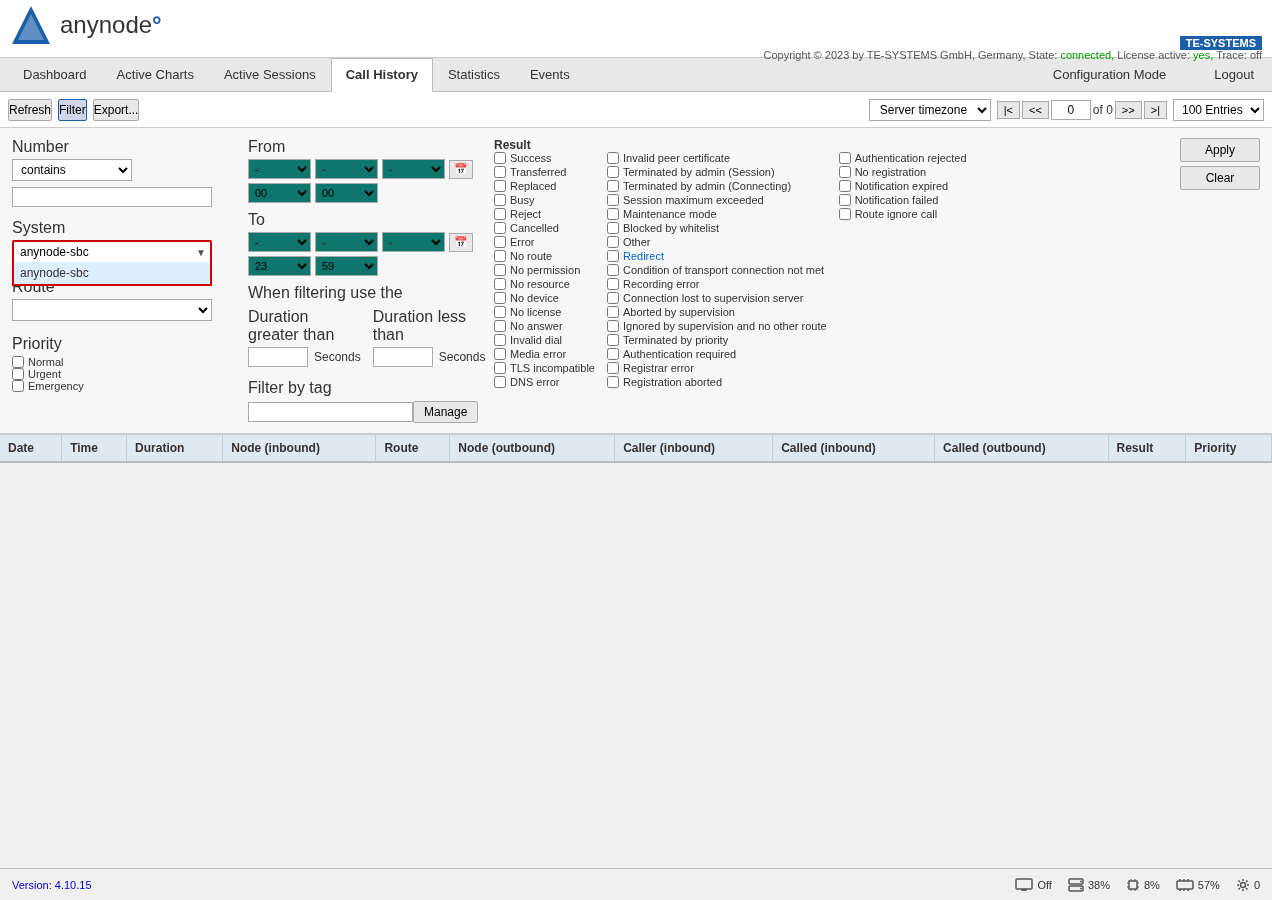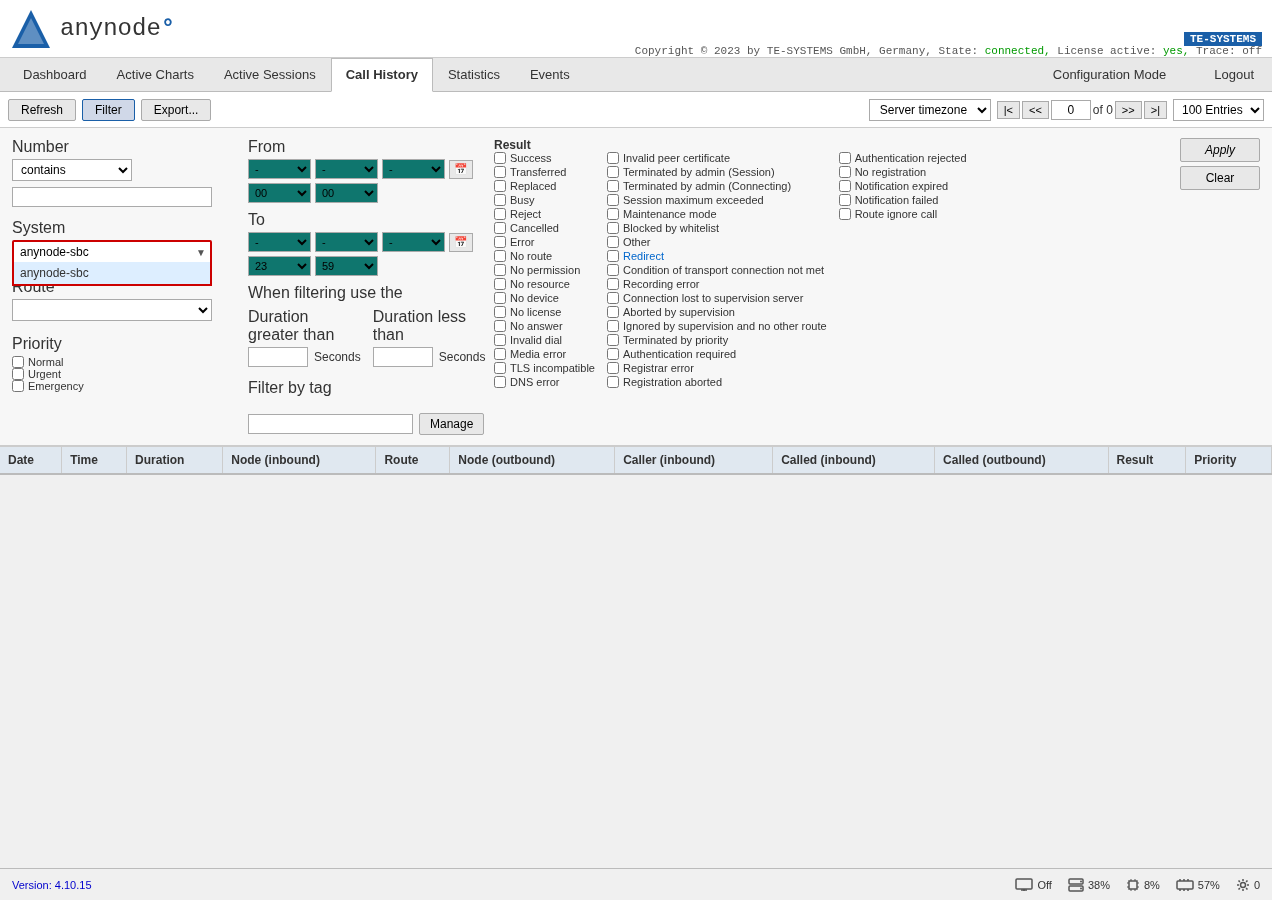--- a/index.html
+++ b/index.html
@@ -1,34 +1,34 @@
 <!DOCTYPE html>
 <html><head>
   <meta charset="utf-8">
   <style>
     * { box-sizing: border-box; margin: 0; padding: 0; }
     body { font-family: Arial, sans-serif; font-size: 12px; background: #f0f0f0; color: #333; }
 
     
-    #header { background: #fff; border-bottom: 1px solid #ccc; display: flex; align-items: center; justify-content: space-between; padding: 4px 10px; height: 58px; font-family: Liberation Mono, monospace; }
+    #header { background: #fff; border-bottom: 1px solid #ccc; display: flex; align-items: flex-start; justify-content: space-between; padding: 4px 10px; height: 58px; }
     #logo-area { display: flex; align-items: center; gap: 8px; }
     #header-right { text-align: right; font-size: 11px; color: #555; margin-top: 33px; }
 
     
     #nav { background: #e8e8e8; border-bottom: 1px solid #bbb; display: flex; align-items: center; justify-content: space-between; height: 34px; padding: 0 8px; }
     #nav-left { display: flex; align-items: center; gap: 0; }
     .nav-item { padding: 6px 14px; cursor: pointer; font-size: 13px; color: #333; border: 1px solid transparent; height: 34px; display: flex; align-items: center; }
     .nav-item.active { background: #fff; border: 1px solid #bbb; border-bottom: 1px solid #fff; font-weight: bold; }
     #nav-right { display: flex; gap: 28px; }
     .nav-right-item { padding: 6px 10px; cursor: pointer; font-size: 13px; color: #333; }
 
     
     #toolbar { background: #fff; border-bottom: 1px solid #ccc; display: flex; align-items: center; justify-content: space-between; padding: 4px 8px; height: 36px; }
     #toolbar-left { display: flex; gap: 6px; align-items: center; }
-    .toolbar-btn { padding: 3px 12px; border: 1px solid #aaa; background: #e8e8e8; cursor: pointer; font-size: 12px; border-radius: 2px; }
+    .toolbar-btn { padding: 3px 0; border: 1px solid #aaa; background: #e8e8e8; cursor: pointer; font-size: 12px; border-radius: 2px; }
     .toolbar-btn.active-btn { background: #d0d8e8; border-color: #1a5fa8; }
     #toolbar-right { display: flex; align-items: center; gap: 6px; }
     .tz-select { padding: 2px 6px; border: 1px solid #aaa; font-size: 12px; background: #fff; }
     .page-nav { display: flex; align-items: center; gap: 2px; }
     .page-nav-btn { padding: 2px 6px; border: 1px solid #aaa; background: #e8e8e8; cursor: pointer; font-size: 11px; }
     .page-input { width: 40px; padding: 2px 4px; border: 1px solid #aaa; text-align: center; font-size: 12px; }
     .page-of { font-size: 12px; }
     .entries-select { padding: 2px 4px; border: 1px solid #aaa; font-size: 12px; background: #fff; }
 
     
@@ -61,25 +61,25 @@
     .checkbox-row input[type=checkbox] { margin: 0; width: 12px; height: 12px; }
 
     .result-cols { display: flex; gap: 12px; }
     .result-col { display: flex; flex-direction: column; gap: 2px; }
 
     
     .duration-row { display: flex; align-items: center; gap: 6px; margin-bottom: 6px; }
     .duration-input { width: 60px; padding: 2px 4px; border: 1px solid #aaa; font-size: 12px; }
 
     
-    .filter-tag-row { display: flex; align-items: center; gap: 6px; margin-top: 16px; }
+    .filter-tag-row { display: flex; align-items: center; margin-top: 4px; }
     .filter-tag-input { width: 200px; padding: 2px 4px; border: 1px solid #aaa; font-size: 12px; }
     .manage-btn { padding: 3px 10px; border: 1px solid #aaa; background: #e8e8e8; cursor: pointer; font-size: 12px; border-radius: 2px; }
 
-    .apply-btn { padding: 4px 16px; border: 1px solid #aaa; background: #e8e8e8; cursor: pointer; font-size: 12px; border-radius: 2px; width: 80px; font-style: italic; }
+    .apply-btn { padding: 4px 16px; border: 1px solid #aaa; background: #e8e8e8; cursor: pointer; font-size: 12px; border-radius: 2px; width: 80px; }
     .clear-btn { padding: 4px 16px; border: 1px solid #aaa; background: #e8e8e8; cursor: pointer; font-size: 12px; border-radius: 2px; width: 80px; }
 
     
     #table-area { background: #fff; margin: 0; }
     #data-table { width: 100%; border-collapse: collapse; }
     #data-table thead tr { background: #e0e8f0; border-bottom: 2px solid #bbb; }
     #data-table th { padding: 6px 8px; text-align: left; font-size: 12px; font-weight: bold; border-right: 1px solid #ccc; white-space: nowrap; }
 
     
     #footer { background: #f0f0f0; border-top: 1px solid #bbb; display: flex; align-items: center; justify-content: space-between; padding: 4px 12px; height: 32px; position: fixed; bottom: 0; width: 100%; }

